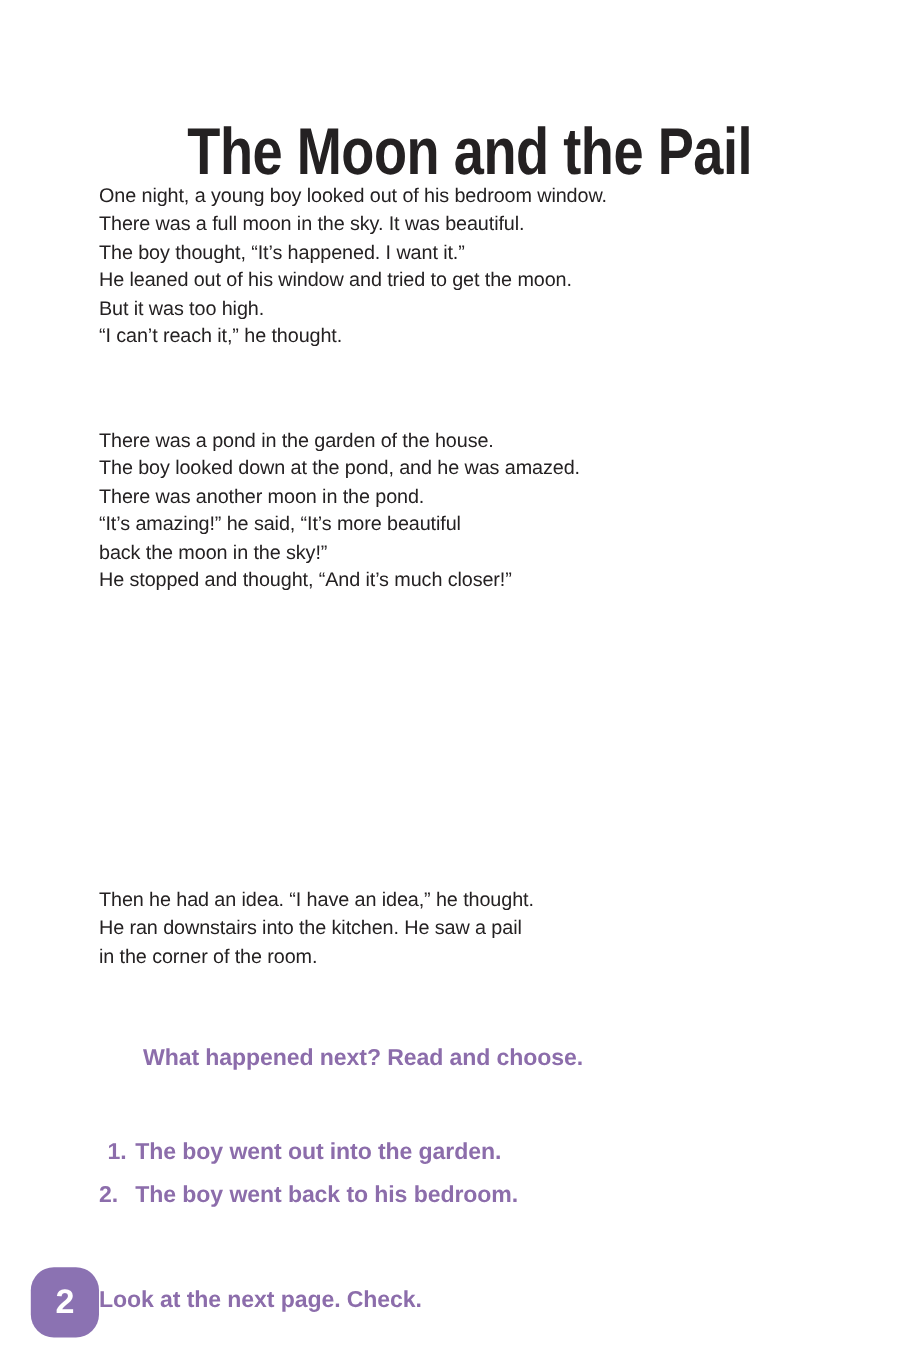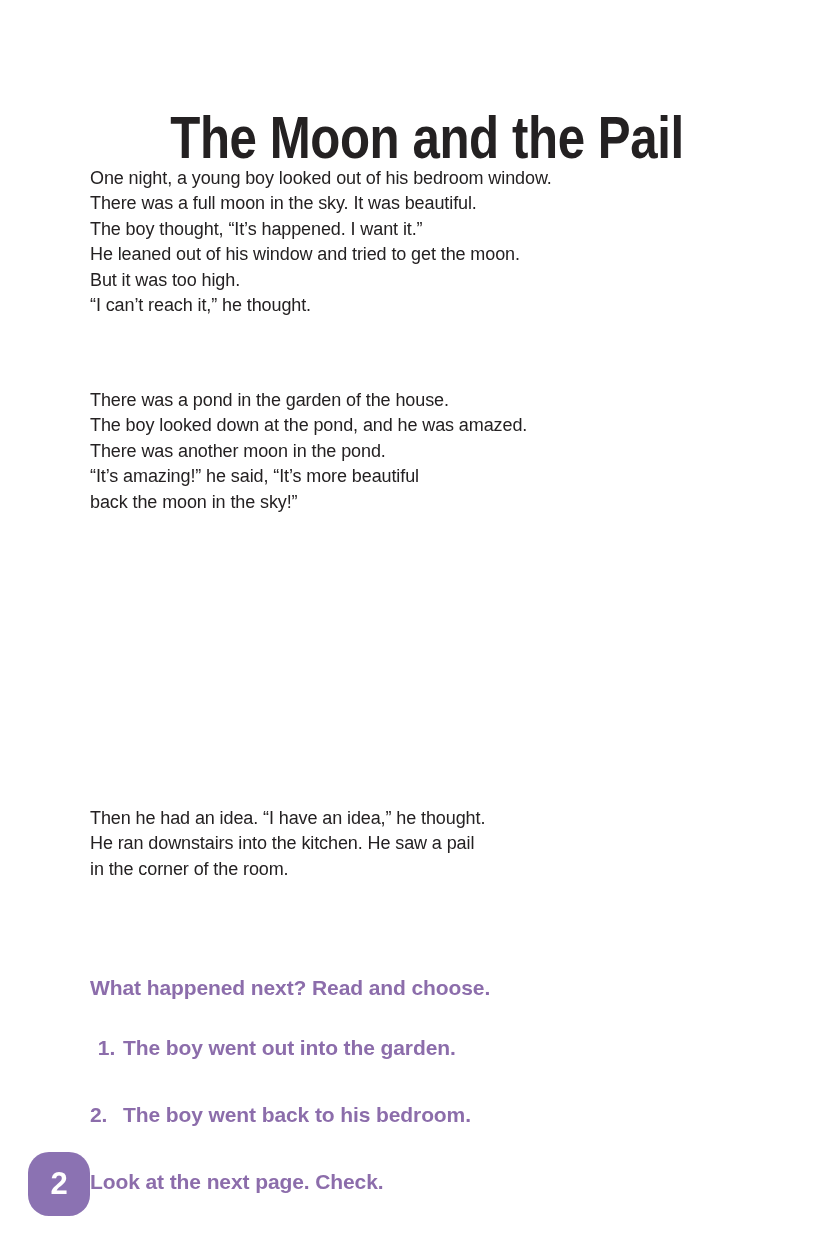--- a/index.html
+++ b/index.html
@@ -37,23 +37,23 @@
   .q-line {
     position:absolute;
     left:90px;
     font-size:21px;
     line-height:27px;
     font-weight:bold;
     letter-spacing:-0.1px;
     color:#8c6dab;
     white-space:nowrap;
   }
-  .q1 { top:974px; }
+  .q1 { top:948px;margin-left:40px; }
   .q2 { top:1034px;text-align:center; }
-  .q3 { top:1073px;margin-top:28px; }
+  .q3 { top:1073px; }
   .q4 { top:1168px;text-align:right; }
   .opt-num { display:inline-block; width:33px; }
   .page-badge {
     position:absolute;
     left:28px; top:1152px;
     width:62px; height:64px;
     background:#8b72b2;
     border-radius:21px;
     display:flex; align-items:center; justify-content:center;
     color:#ffffff;
@@ -75,20 +75,21 @@
     <div>But it was too high.</div>
     <div>“I can’t reach it,” he thought.</div>
   </div>
 
   <div class="story-p p2">
     <div>There was a pond in the garden of the house.</div>
     <div>The boy looked down at the pond, and he was amazed.</div>
     <div>There was another moon in the pond.</div>
     <div>“It’s amazing!” he said, “It’s more beautiful</div>
     <div>back the moon in the sky!”</div>
+    <div>He stopped and thought, “And it’s much closer!”</div>
   </div>
 
   <div class="story-p p3">
     <div>Then he had an idea. “I have an idea,” he thought.</div>
     <div>He ran downstairs into the kitchen. He saw a pail</div>
     <div>in the corner of the room.</div>
   </div>
 
   <div class="q-line q1">What happened next? Read and choose.</div>
 

